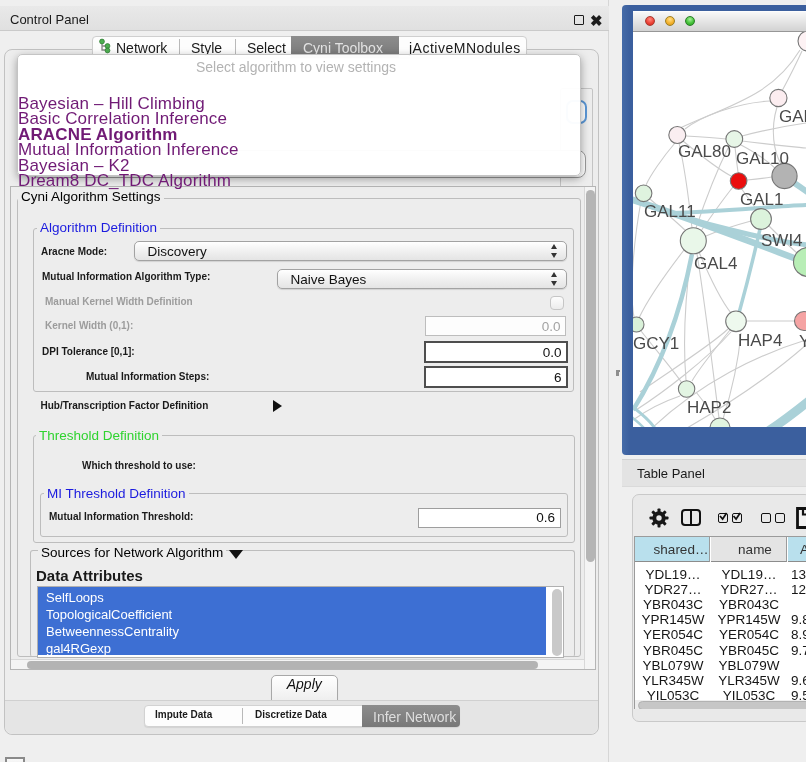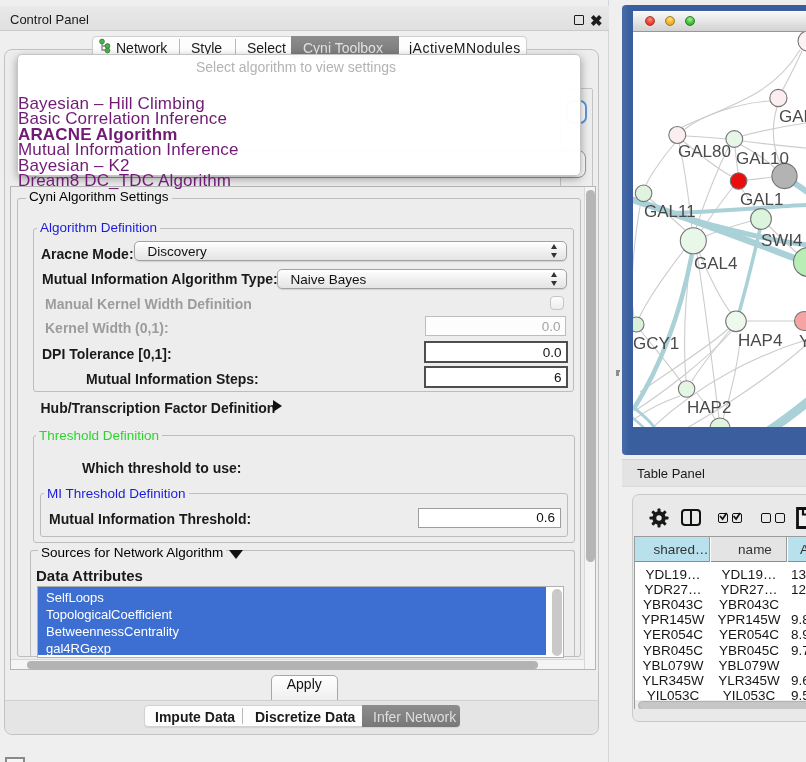--- a/index.html
+++ b/index.html
@@ -1,21 +1,21 @@
 <!DOCTYPE html>
 <html><head>
 <meta charset="utf-8">
 <style>
 * { margin:0; padding:0; box-sizing:border-box; }
 html,body { width:806px; height:762px; overflow:hidden; }
 body { font-family:"Liberation Sans", sans-serif; background:#efefef; }
 #app { position:absolute; top:0; left:0; width:806px; height:762px; background:#efefef; overflow:hidden; }
 .abs { position:absolute; }
 .b { font-weight:bold; }
-.lbl { font-size:14px; color:#1a1a1a; white-space:nowrap; }
+.lbl { font-size:10px; color:#1a1a1a; white-space:nowrap; }
 .dis { color:#9c9c9c; }
 .fieldset { position:absolute; border:1px solid #bdbdbd; border-radius:3px; }
 .flabel { position:absolute; background:#ededed; padding:0 3px; font-size:13.5px; white-space:nowrap; }
 .combo { position:absolute; border:1px solid #a2a2a2; border-radius:5px; background:linear-gradient(#ffffff,#f2f2f2 45%,#e4e4e4); box-shadow:0 1px 1px rgba(0,0,0,0.12);text-align:right; }
 .combo .ctext { position:absolute; left:13px; top:50%; transform:translateY(-50%); font-size:13.5px; color:#111; }
 .spin { position:absolute; right:7px; top:50%; transform:translateY(-50%); width:9px; height:14px; }
 .spin:before { content:""; position:absolute; left:1px; top:0; border-left:3.5px solid transparent; border-right:3.5px solid transparent; border-bottom:5px solid #333; }
 .spin:after { content:""; position:absolute; left:1px; bottom:0; border-left:3.5px solid transparent; border-right:3.5px solid transparent; border-top:5px solid #333; }
 .tin { position:absolute; background:#fff; font-size:13.5px; text-align:right; }
 </style>
@@ -54,21 +54,21 @@
 
 <div class="abs" style="left:10px;top:186px;width:586px;height:484px;border:1px solid #b5b5b5;background:#ededed;"></div>
 
 <div class="abs" style="left:584px;top:187px;width:11px;height:482px;background:#f4f4f4;border-left:1px solid #d8d8d8;"></div>
 <div class="abs" style="left:585.5px;top:190px;width:9px;height:372px;background:#b5b5b5;border-radius:5px;"></div>
 
 <div class="abs" style="left:11px;top:659px;width:573px;height:10px;background:#f4f4f4;border-top:1px solid #d8d8d8;"></div>
 <div class="abs" style="left:27px;top:660.5px;width:511px;height:8px;background:#b3b3b3;border-radius:4px;"></div>
 
 <div class="fieldset" style="left:17px;top:198px;width:564px;height:459px;"></div>
-<div class="flabel b" style="left:26px;top:189px;font-weight:normal;">Cyni Algorithm Settings</div>
+<div class="flabel b" style="left:18px;top:189px;font-weight:normal;">Cyni Algorithm Settings</div>
 
 <div class="fieldset" style="left:33px;top:228px;width:540.5px;height:163.5px;"></div>
 <div class="flabel" style="left:37px;top:220px;color:#1b1bdf;">Algorithm Definition</div>
 
 <div class="abs lbl b" style="left:41px;top:245.5px;">Aracne Mode:</div>
 <div class="combo" style="left:133.5px;top:241px;width:433.5px;height:20px;">
       <span class="ctext">Discovery</span>
       <span class="spin"></span>
     </div>
 <div class="abs lbl b" style="left:42px;top:270.5px;">Mutual Information Algorithm Type:</div>
@@ -105,21 +105,21 @@
 <div class="fieldset" style="left:30px;top:550px;width:544.5px;height:107px;border-bottom:none;"></div>
 <div class="flabel" style="left:38px;top:545px;">Sources for Network Algorithm</div>
 <div class="abs" style="left:229px;top:549.5px;width:0;height:0;border-left:7px solid transparent;border-right:7px solid transparent;border-top:9px solid #111;"></div>
 <div class="abs lbl b" style="left:36px;top:566.5px;font-size:15px;">Data Attributes</div>
 
 <div class="abs" style="left:37px;top:586px;width:527px;height:72px;border:1px solid #b0b0b0;background:#fff;"></div>
 <div class="abs" style="left:38px;top:587px;width:508px;height:68px;background:#3d6fd3;"></div>
 <div class="abs" style="left:46px;top:590px;font-size:13px;color:#fff;line-height:16.9px;white-space:nowrap;">SelfLoops<br>TopologicalCoefficient<br>BetweennessCentrality<br>gal4RGexp</div>
 <div class="abs" style="left:551.5px;top:589px;width:10.5px;height:67px;background:#c9c9c9;border-radius:5px;"></div>
 
-<div class="abs" style="left:270.5px;top:675px;width:67.5px;height:36px;border:1px solid #a8a8a8;border-radius:5px;background:linear-gradient(#ffffff,#e8e8e8);box-shadow:0 1px 1px rgba(0,0,0,0.1);text-align:center;font-size:14px;color:#111;line-height:17px;">Apply</div>
+<div class="abs" style="left:270.5px;top:675px;width:67.5px;height:36px;border:1px solid #a8a8a8;border-radius:5px;background:linear-gradient(#ffffff,#e8e8e8);box-shadow:0 1px 1px rgba(0,0,0,0.1);text-align:center;font-size:14px;color:#111;line-height:17px;font-style:italic;">Apply</div>
 
 <div class="abs" style="left:5px;top:700px;width:593px;height:34px;background:#e5e5e5;border-top:1px solid #d0d0d0;border-radius:0 0 8px 8px;"></div>
 <div class="abs" style="left:144px;top:705px;width:315.5px;height:22px;background:#fdfdfd;border:1px solid #d2d2d2;border-radius:4px;box-shadow:0 1px 1px rgba(0,0,0,0.08);"></div>
 <div class="abs" style="left:362px;top:705px;width:97.5px;height:22px;background:linear-gradient(#8d8d8d,#787878);border-radius:0 4px 4px 0;"></div>
 <div class="abs" style="left:241.5px;top:708px;width:1px;height:16px;background:#b9b9b9;"></div>
 <div class="abs lbl b" style="left:155px;top:709px;">Impute Data</div>
 <div class="abs lbl b" style="left:255px;top:709px;">Discretize Data</div>
 <div class="abs lbl" style="left:373px;top:709px;font-size:14px;color:#dedede;">Infer Network</div>
 
 <div class="abs" style="left:5px;top:757px;width:20px;height:16px;border:2px solid #8a8a8a;background:linear-gradient(#fafafa,#e0e0e0);"></div>

